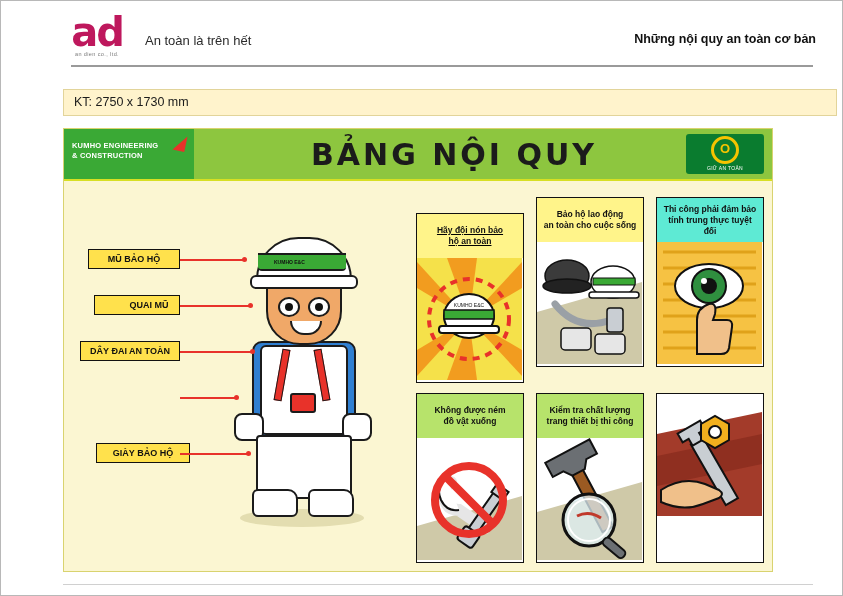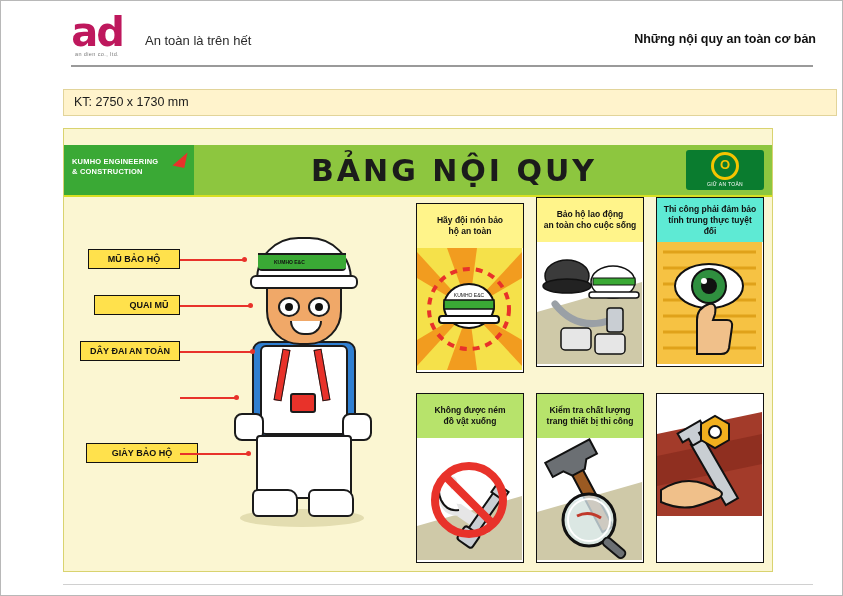--- a/index.html
+++ b/index.html
@@ -51,21 +51,21 @@
   .size-bar span{
     position:absolute;left:10px;top:5px;font-size:12.5px;color:#1b1b1b;
   }
   
   .poster{
     position:absolute;left:62px;top:127px;width:710px;height:444px;
     background:#fbf6d2;border:1px solid #d9d36f;
     box-sizing:border-box;
   }
   .poster-top{
-    position:absolute;left:0;top:16px;width:708px;height:52px;
+    position:absolute;left:0;top:0;width:708px;height:52px;
     background:#8dc63f;
     border-bottom:2px solid #d7df23;
     box-sizing:border-box;
   }
   .poster-top .greenleft{
     position:absolute;left:0;top:0;width:130px;height:50px;background:#3aa935;
   }
   .kumho{
     position:absolute;left:8px;top:12px;width:118px;
     font-size:7.5px;font-weight:bold;color:#ffffff;line-height:10px;
@@ -273,30 +273,30 @@
 
       <div class="callout" style="left:16px;top:160px;width:100px;">
         <span>DÂY ĐAI AN TOÀN</span>
       </div>
       <div class="lead" style="left:116px;top:170px;width:72px;"></div>
       <div class="leaddot" style="left:186px;top:168px;"></div>
 
       <div class="lead" style="left:116px;top:216px;width:56px;"></div>
       <div class="leaddot" style="left:170px;top:214px;"></div>
 
-      <div class="callout" style="left:22px;top:262px;width:112px;">
+      <div class="callout" style="left:32px;top:262px;width:94px;">
         <span>GIÀY BẢO HỘ</span>
       </div>
       <div class="lead" style="left:116px;top:272px;width:68px;"></div>
       <div class="leaddot" style="left:182px;top:270px;"></div>
     </div>
 
     <div class="cards">
 
-      <div class="card c1" style="left:0;top:6px;">
+      <div class="card c1" style="left:0;top:16px;text-decoration:underline;">
         <div class="cap" style="white-space:pre-line;">Hãy đội nón bảo
 hộ an toàn</div>
         <div class="art">
           <svg width="105" height="122" viewBox="0 0 105 122">
             <rect x="0" y="0" width="105" height="122" fill="#f5e14a"></rect>
             <g fill="#f29c1f">
               <polygon points="52,61 0,4 0,30"></polygon>
                 <polygon points="52,61 0,118 0,92"></polygon>
               <polygon points="52,61 105,4 105,30"></polygon>
                 <polygon points="52,61 105,118 105,92"></polygon>

